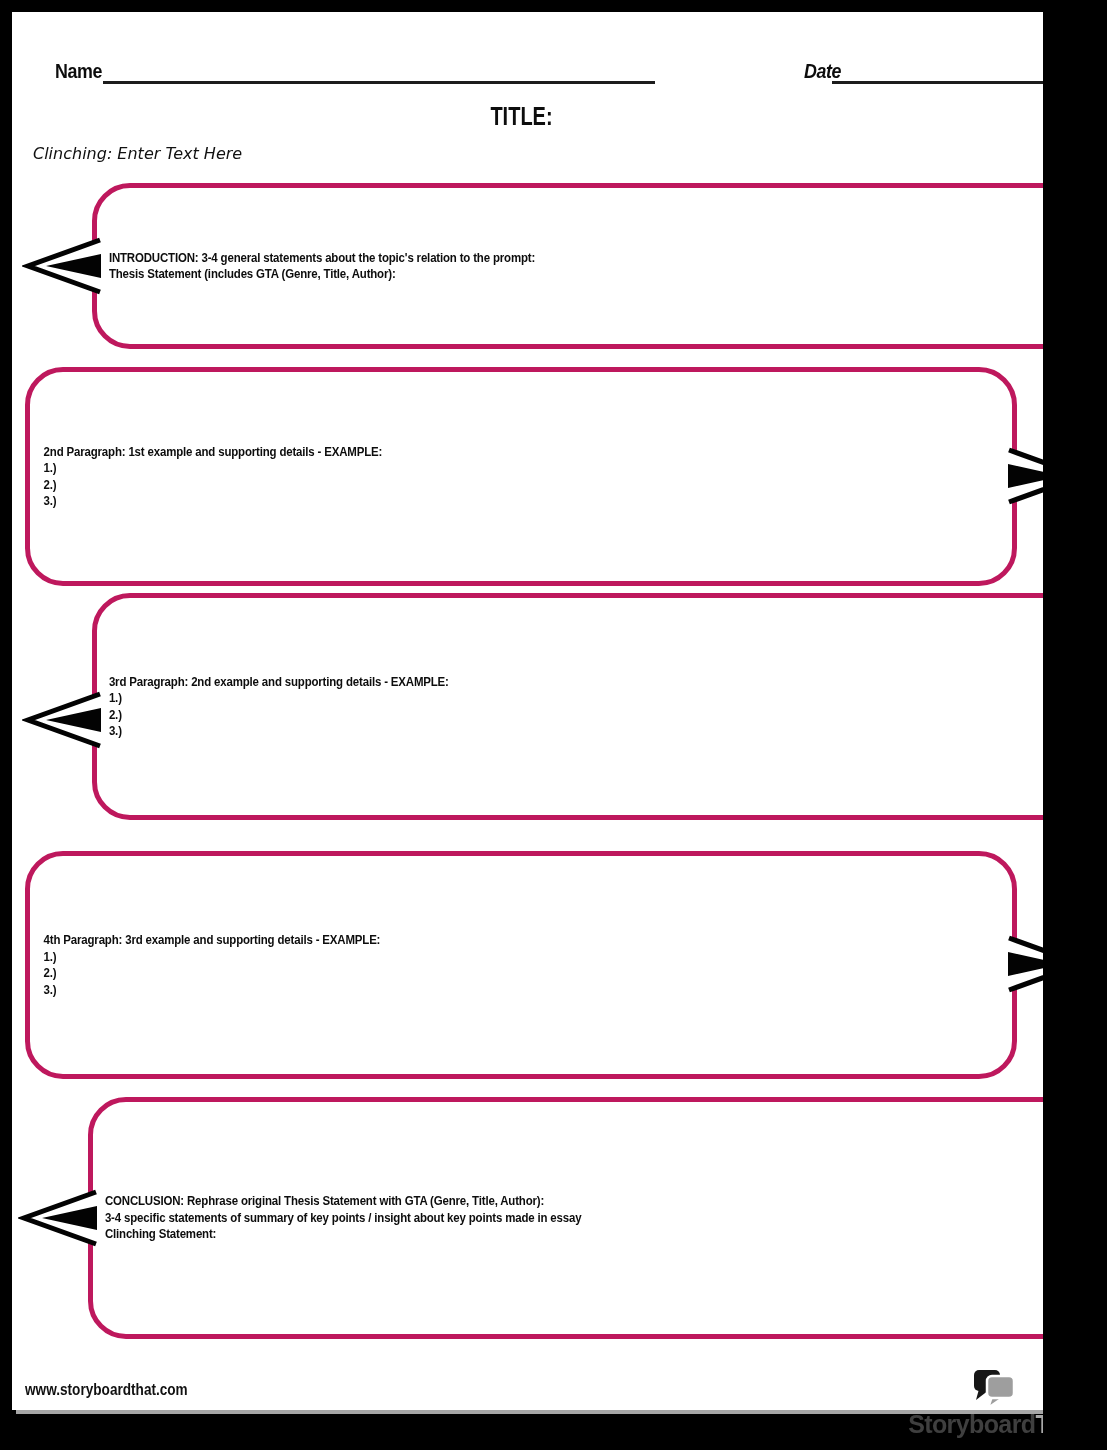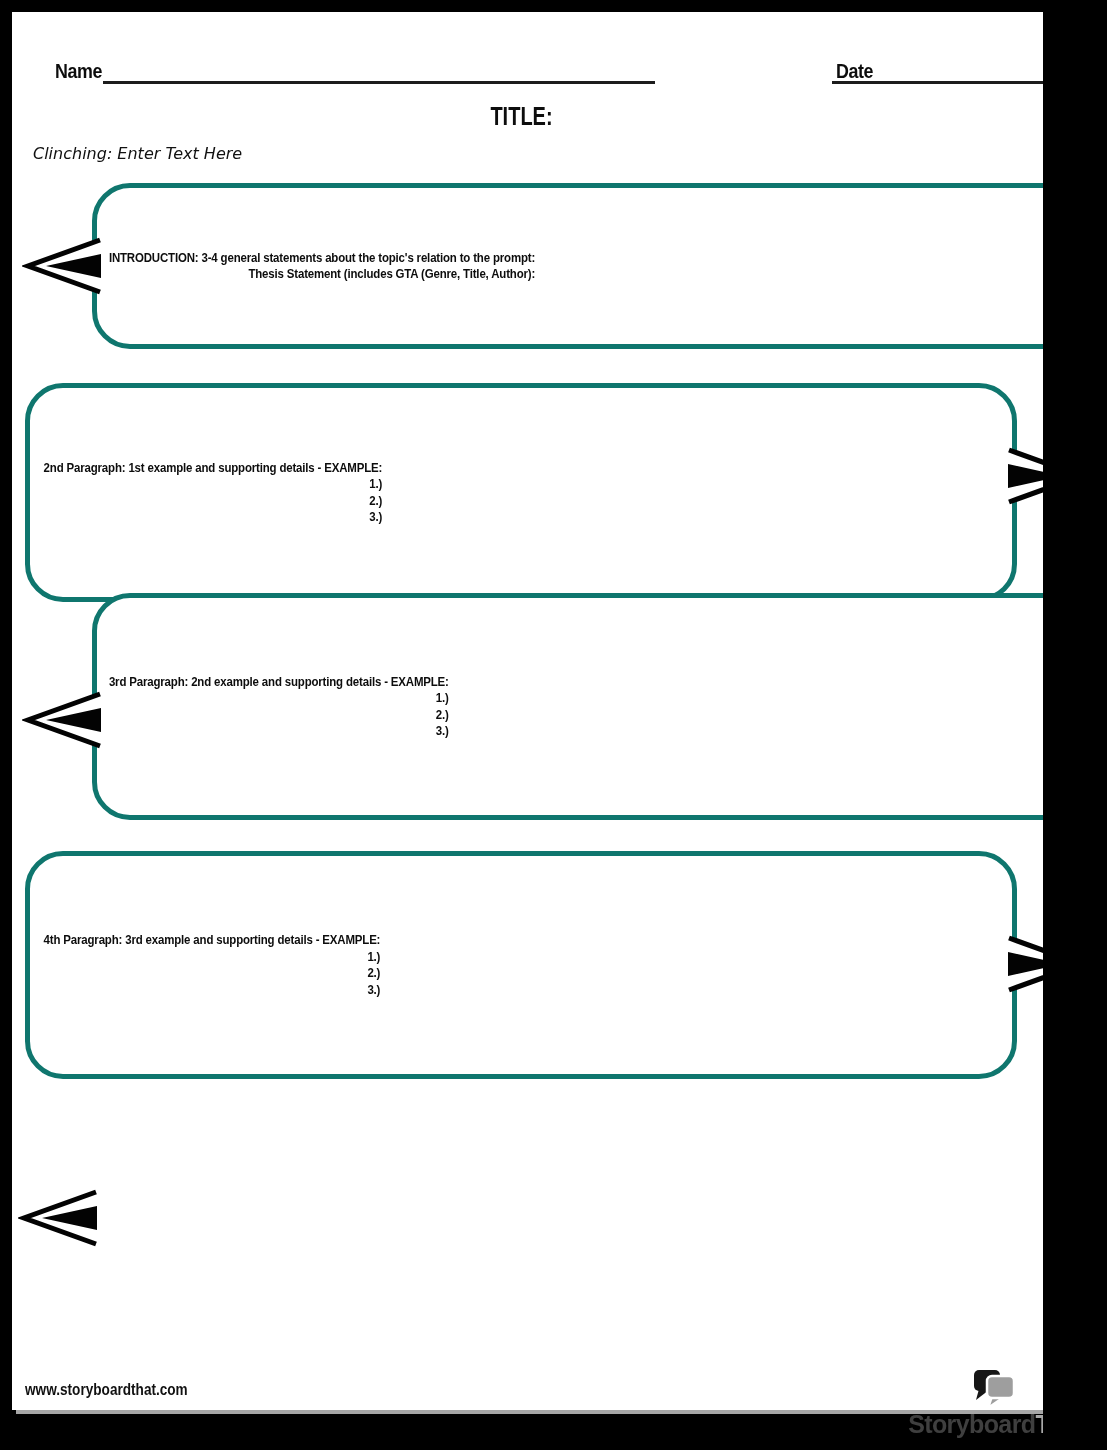--- a/index.html
+++ b/index.html
@@ -29,29 +29,29 @@
     transform:scaleX(0.8); transform-origin:center;
   }
   .directions {
     position:absolute; left:33px; top:144px;
     font-family:"DejaVu Sans", sans-serif; font-style:italic;
     font-size:16px; color:#111;
   }
 
   .bubble {
     position:absolute; box-sizing:border-box;
-    background:#fff; border:5px solid #0f766e; border-radius:38px;
-    display:flex; align-items:center;text-align:right;
+    background:#fff; border:5px solid #be185d; border-radius:38px;
+    display:flex; align-items:center;
   }
   .bubble-text {
     font-weight:bold; font-size:13.5px; line-height:16.5px; color:#0d0d0d;
     letter-spacing:-0.2px;
   }
   .b1 { left:92px;  top:183px;  width:992px; height:166px; }
-  .b2 { left:25px;  top:383px;  width:992px; height:219px; }
+  .b2 { left:25px;  top:367px;  width:992px; height:219px; }
   .b3 { left:92px;  top:593px;  width:992px; height:227px; }
   .b4 { left:25px;  top:851px;  width:992px; height:228px; }
   .b5 { left:88px;  top:1097px; width:996px; height:242px; }
   .b1 .bubble-text, .b3 .bubble-text, .b5 .bubble-text { padding-left:14px; }
   .b2 .bubble-text, .b4 .bubble-text { padding-left:16px; }
 
   .tail { position:absolute; z-index:5; }
   .t1 { left:22px;   top:236px;  }
   .t2 { left:1007px; top:446px;  }
   .t3 { left:22px;   top:690px;  }
@@ -76,21 +76,21 @@
 <div class="canvas">
   <div class="page"></div>
   <div class="shadow-right"></div>
   <div class="shadow-bottom"></div>
 
   <div class="hdr-label" style="left:55px; top:59px;">
     <span class="cond" style="display:inline-block;">Name</span>
   </div>
   <div class="write-line" style="left:103px; top:81px; width:552px;"></div>
 
-  <div class="hdr-label" style="left:836px; top:59px;">
+  <div class="hdr-label" style="left:804px; top:59px;font-style:italic;">
     <span class="cond" style="display:inline-block;">Date</span>
   </div>
   <div class="write-line" style="left:832px; top:81px; width:245px;"></div>
 
   <div class="title">TITLE:</div>
   <div class="directions">Clinching: Enter Text Here</div>
 
   <div class="bubble b1">
     <div class="bubble-text cond">
       <div>INTRODUCTION: 3-4 general statements about the topic's relation to the prompt:</div>
@@ -134,20 +134,27 @@
       <div>1.)</div>
       <div>2.)</div>
       <div>3.)</div>
     </div>
   </div>
   <svg class="tail t4" width="80" height="60" viewBox="0 0 80 60">
     <path d="M2 4 L74 30 L2 56" fill="#ffffff" stroke="#030303" stroke-width="5" stroke-linejoin="miter"></path>
     <path d="M1 18 L56 30 L1 42 Z" fill="#030303"></path>
   </svg>
 
+  <div class="bubble b5">
+    <div class="bubble-text cond">
+      <div>CONCLUSION: Rephrase original Thesis Statement with GTA (Genre, Title, Author):</div>
+      <div>3-4 specific statements of summary of key points / insight about key points made in essay</div>
+      <div>Clinching Statement:</div>
+    </div>
+  </div>
   <svg class="tail t5" width="80" height="60" viewBox="0 0 80 60">
     <path d="M78 4 L6 30 L78 56" fill="#ffffff" stroke="#030303" stroke-width="5" stroke-linejoin="miter"></path>
     <path d="M79 18 L24 30 L79 42 Z" fill="#030303"></path>
   </svg>
 
   <div class="site">
     <span class="cond" style="display:inline-block;">www.storyboardthat.com</span>
   </div>
 
   <div class="brand">

